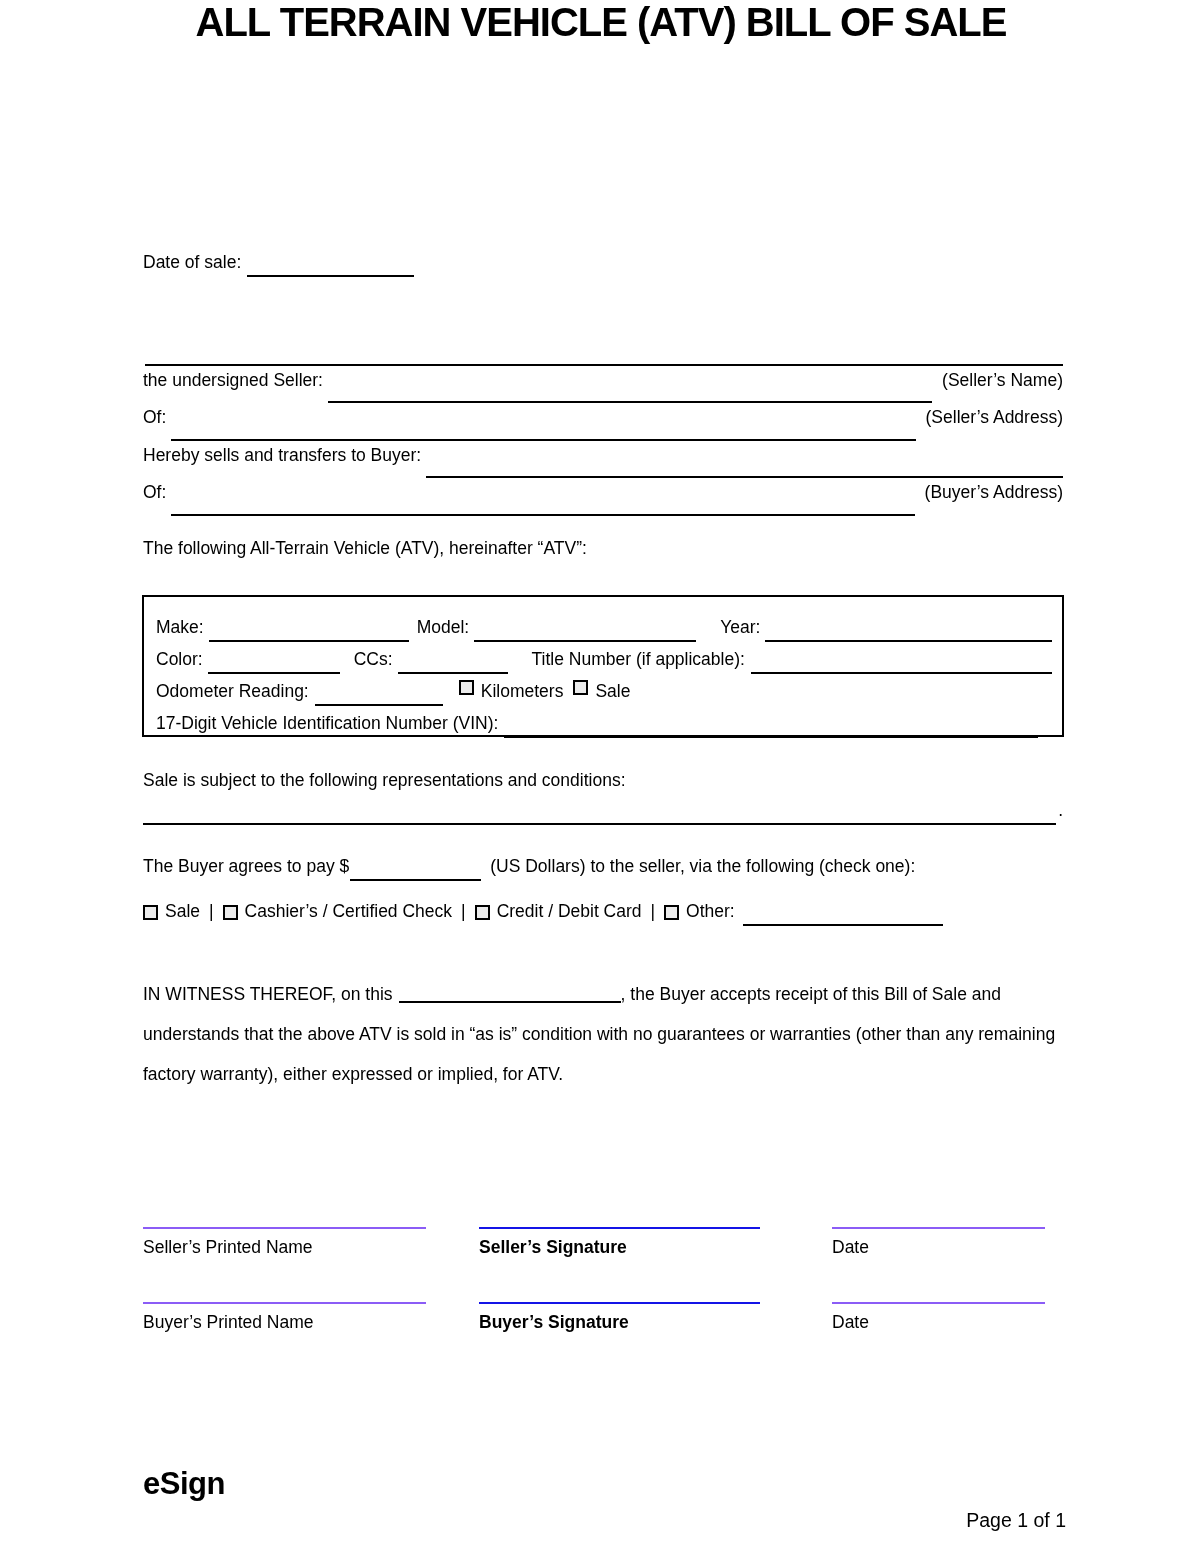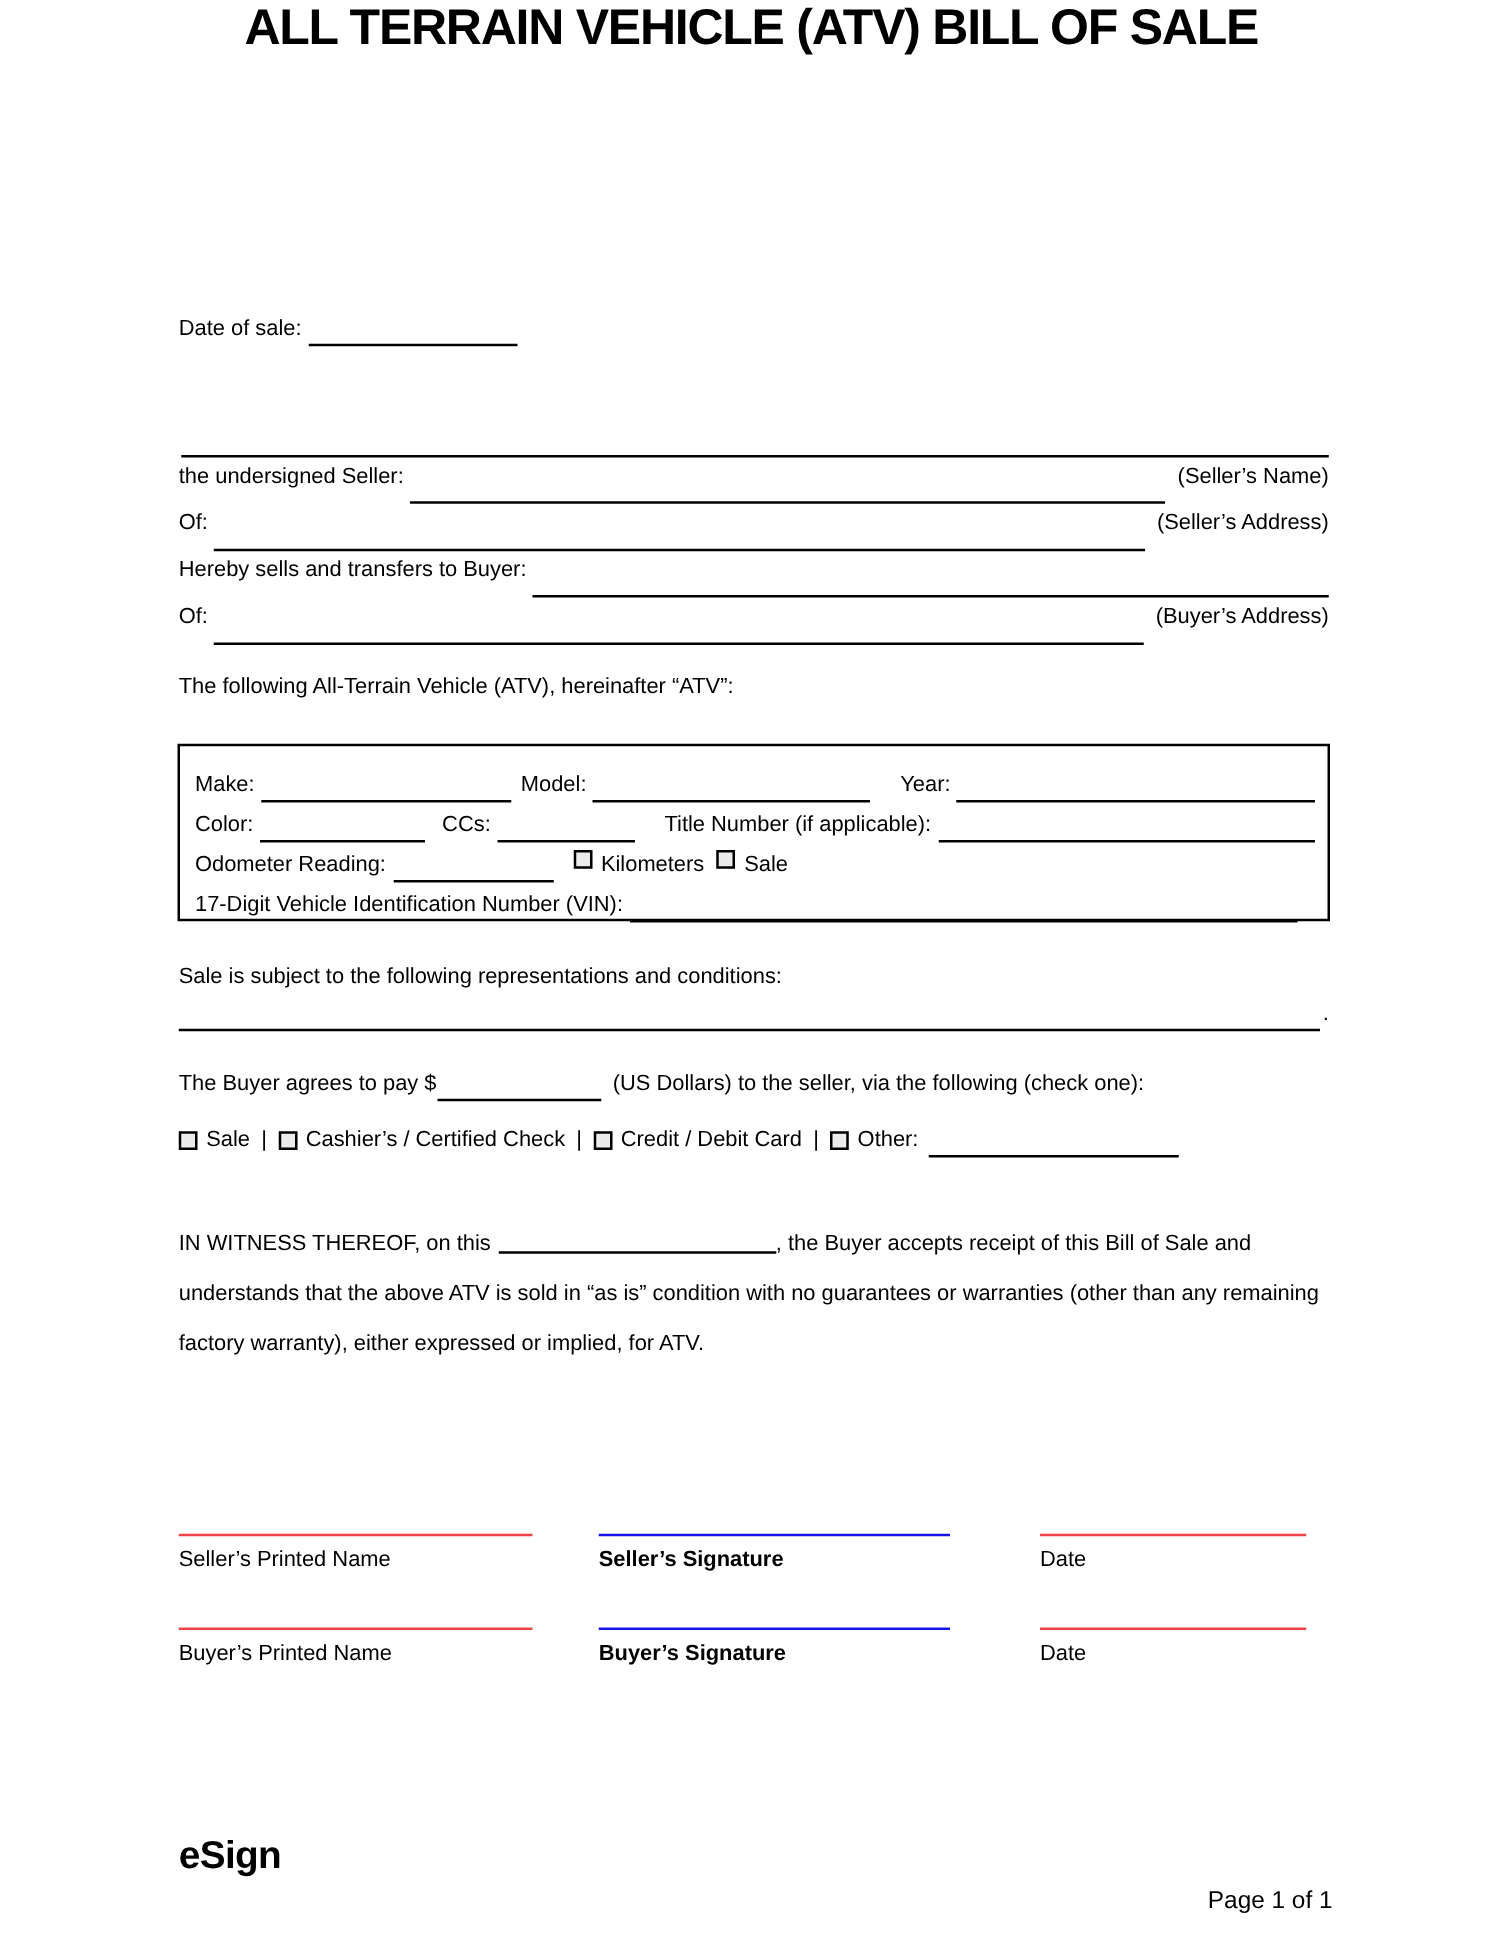--- a/index.html
+++ b/index.html
@@ -67,21 +67,21 @@
   }
   .blank-inline {
     display:inline-block;
     width:222px;
     border-bottom:2px solid #000;
     height:14px;
     position:relative; top:3px;
     margin-left:6px;
   }
   .sig-row { display:flex; width:920px; }
-  .sig-col { border-top:2px solid #ef4444; padding-top:8px; }
+  .sig-col { border-top:2px solid #8b5cf6; padding-top:8px; }
   .sig-col-1 { width:283px; }
   .sig-col-2 { width:281px; margin-left:53px; font-weight:bold; }
   .sig-col-3 { width:213px; margin-left:72px; }
   .footer-brand {
     font-weight:bold;
     font-size:31px;
     letter-spacing:-0.5px;
   }
   .footer-page { font-size:19.5px; }
 </style>

